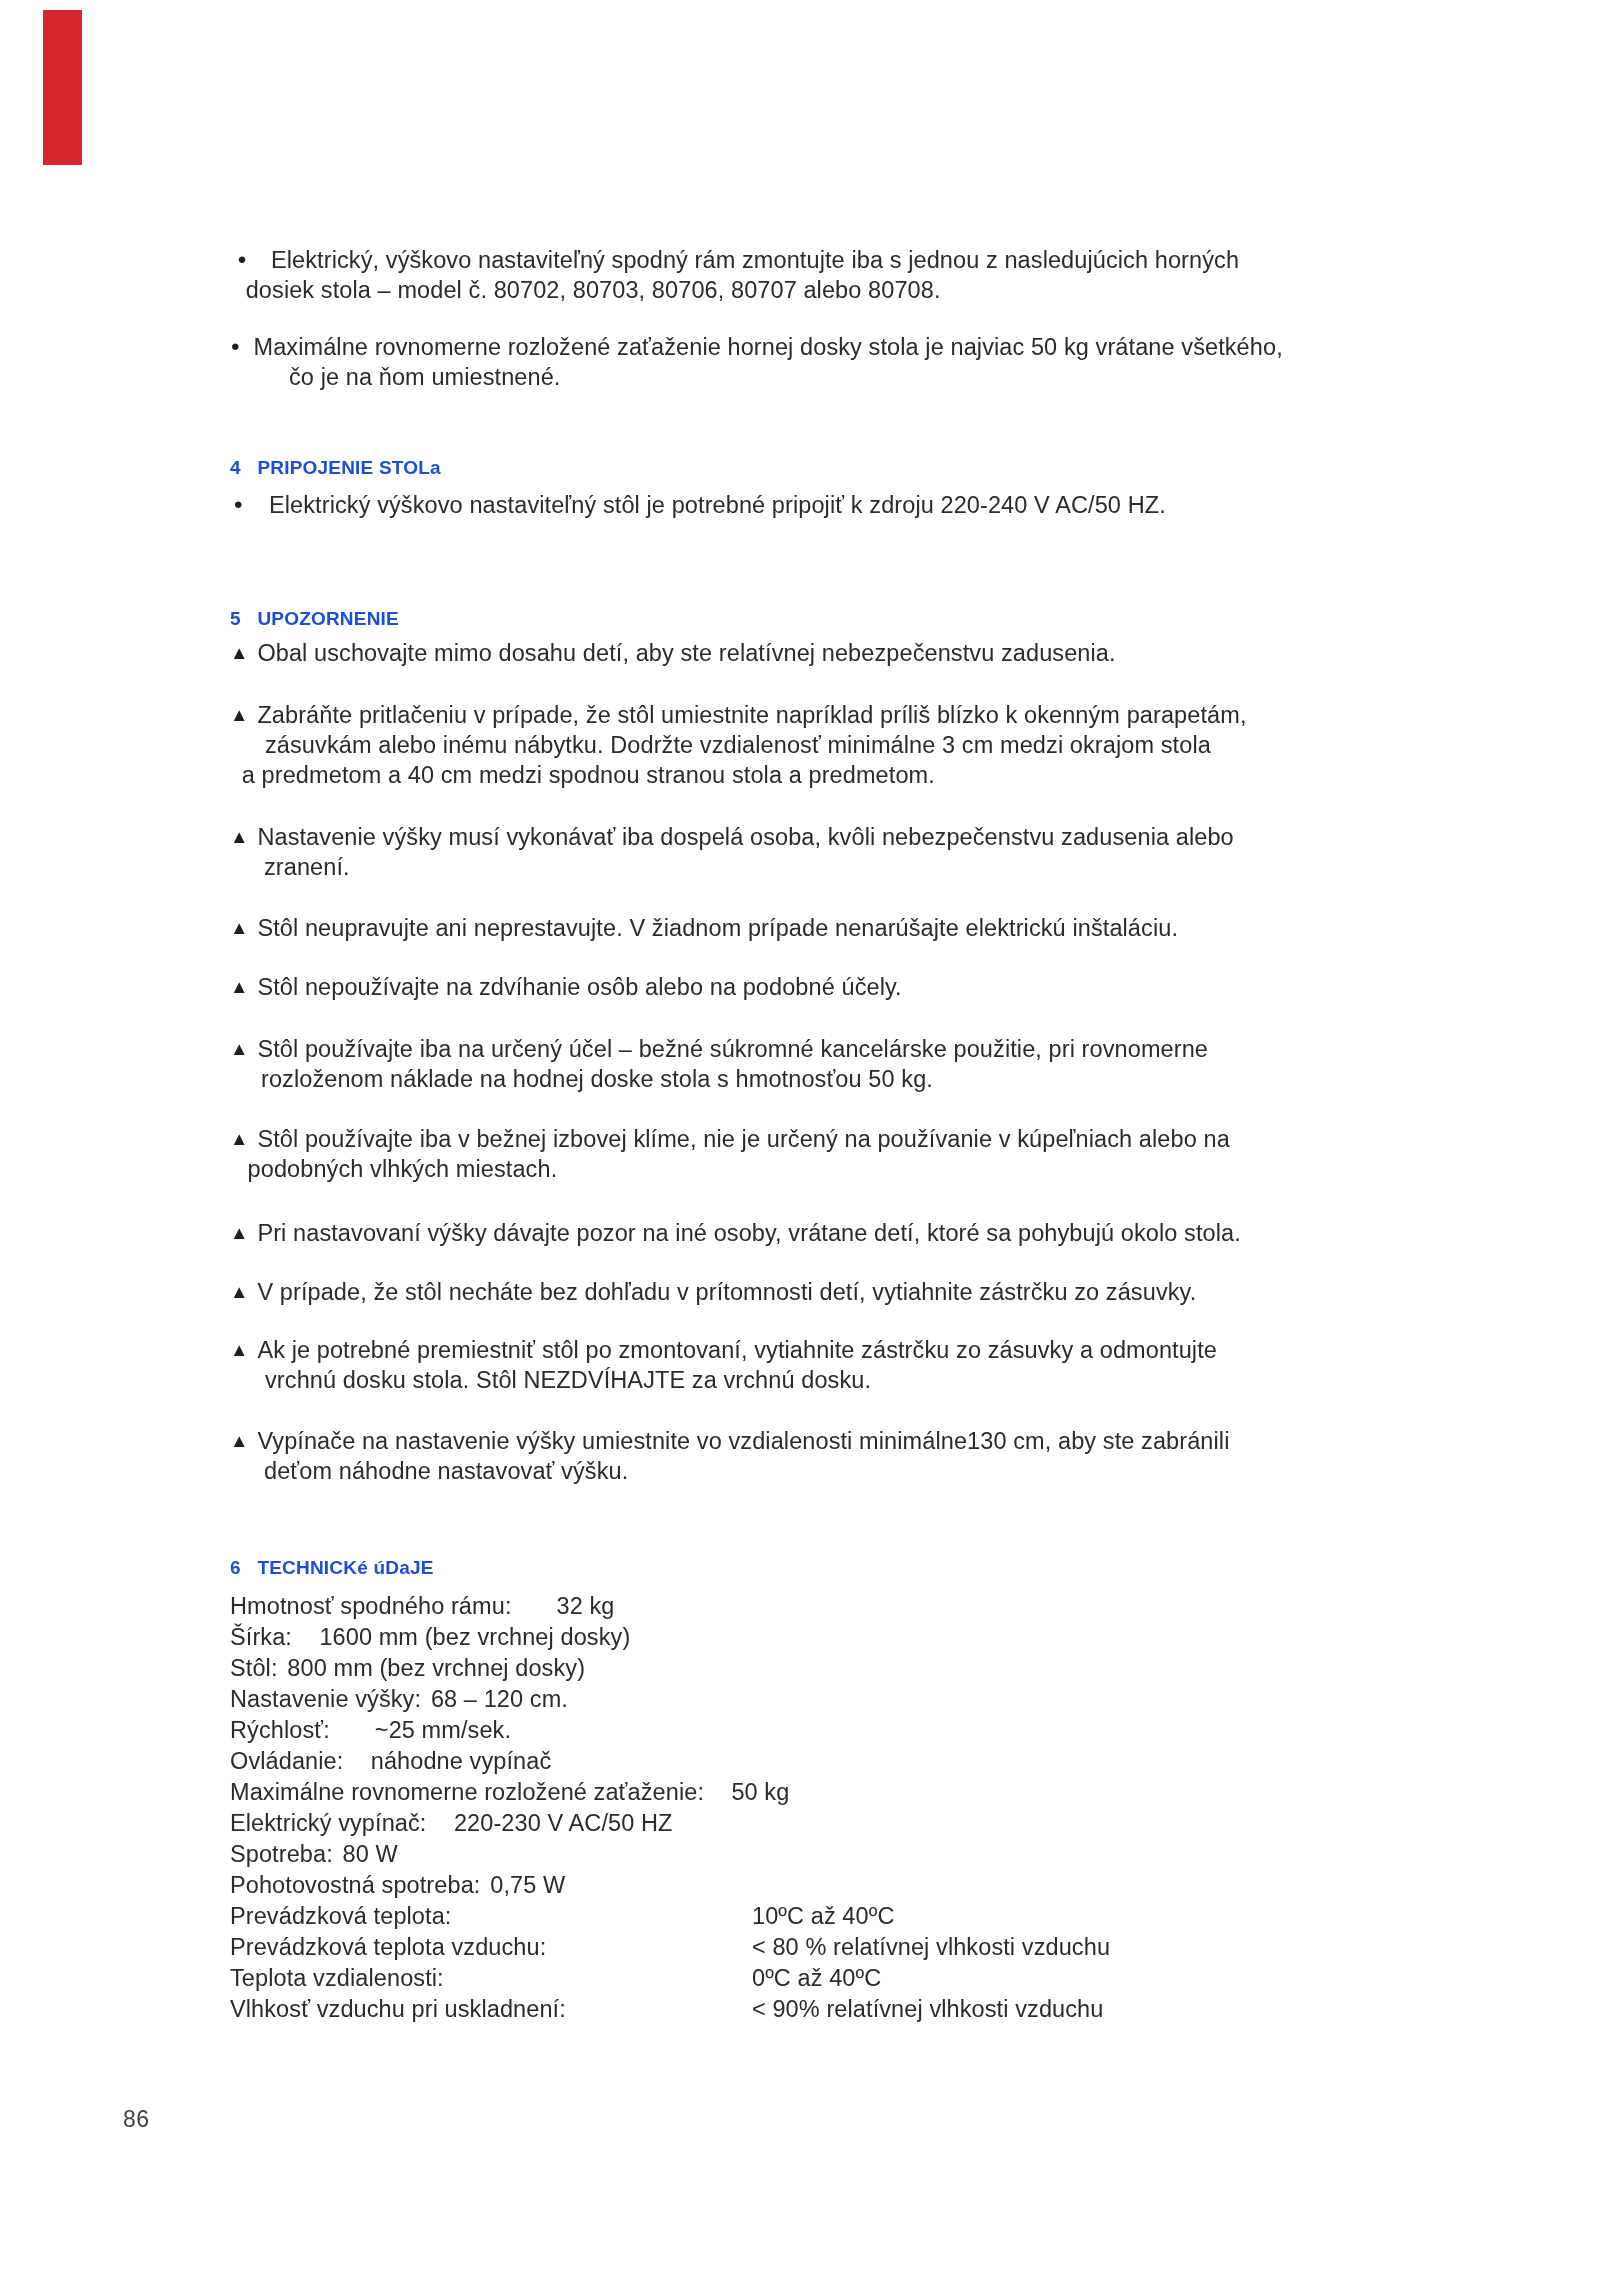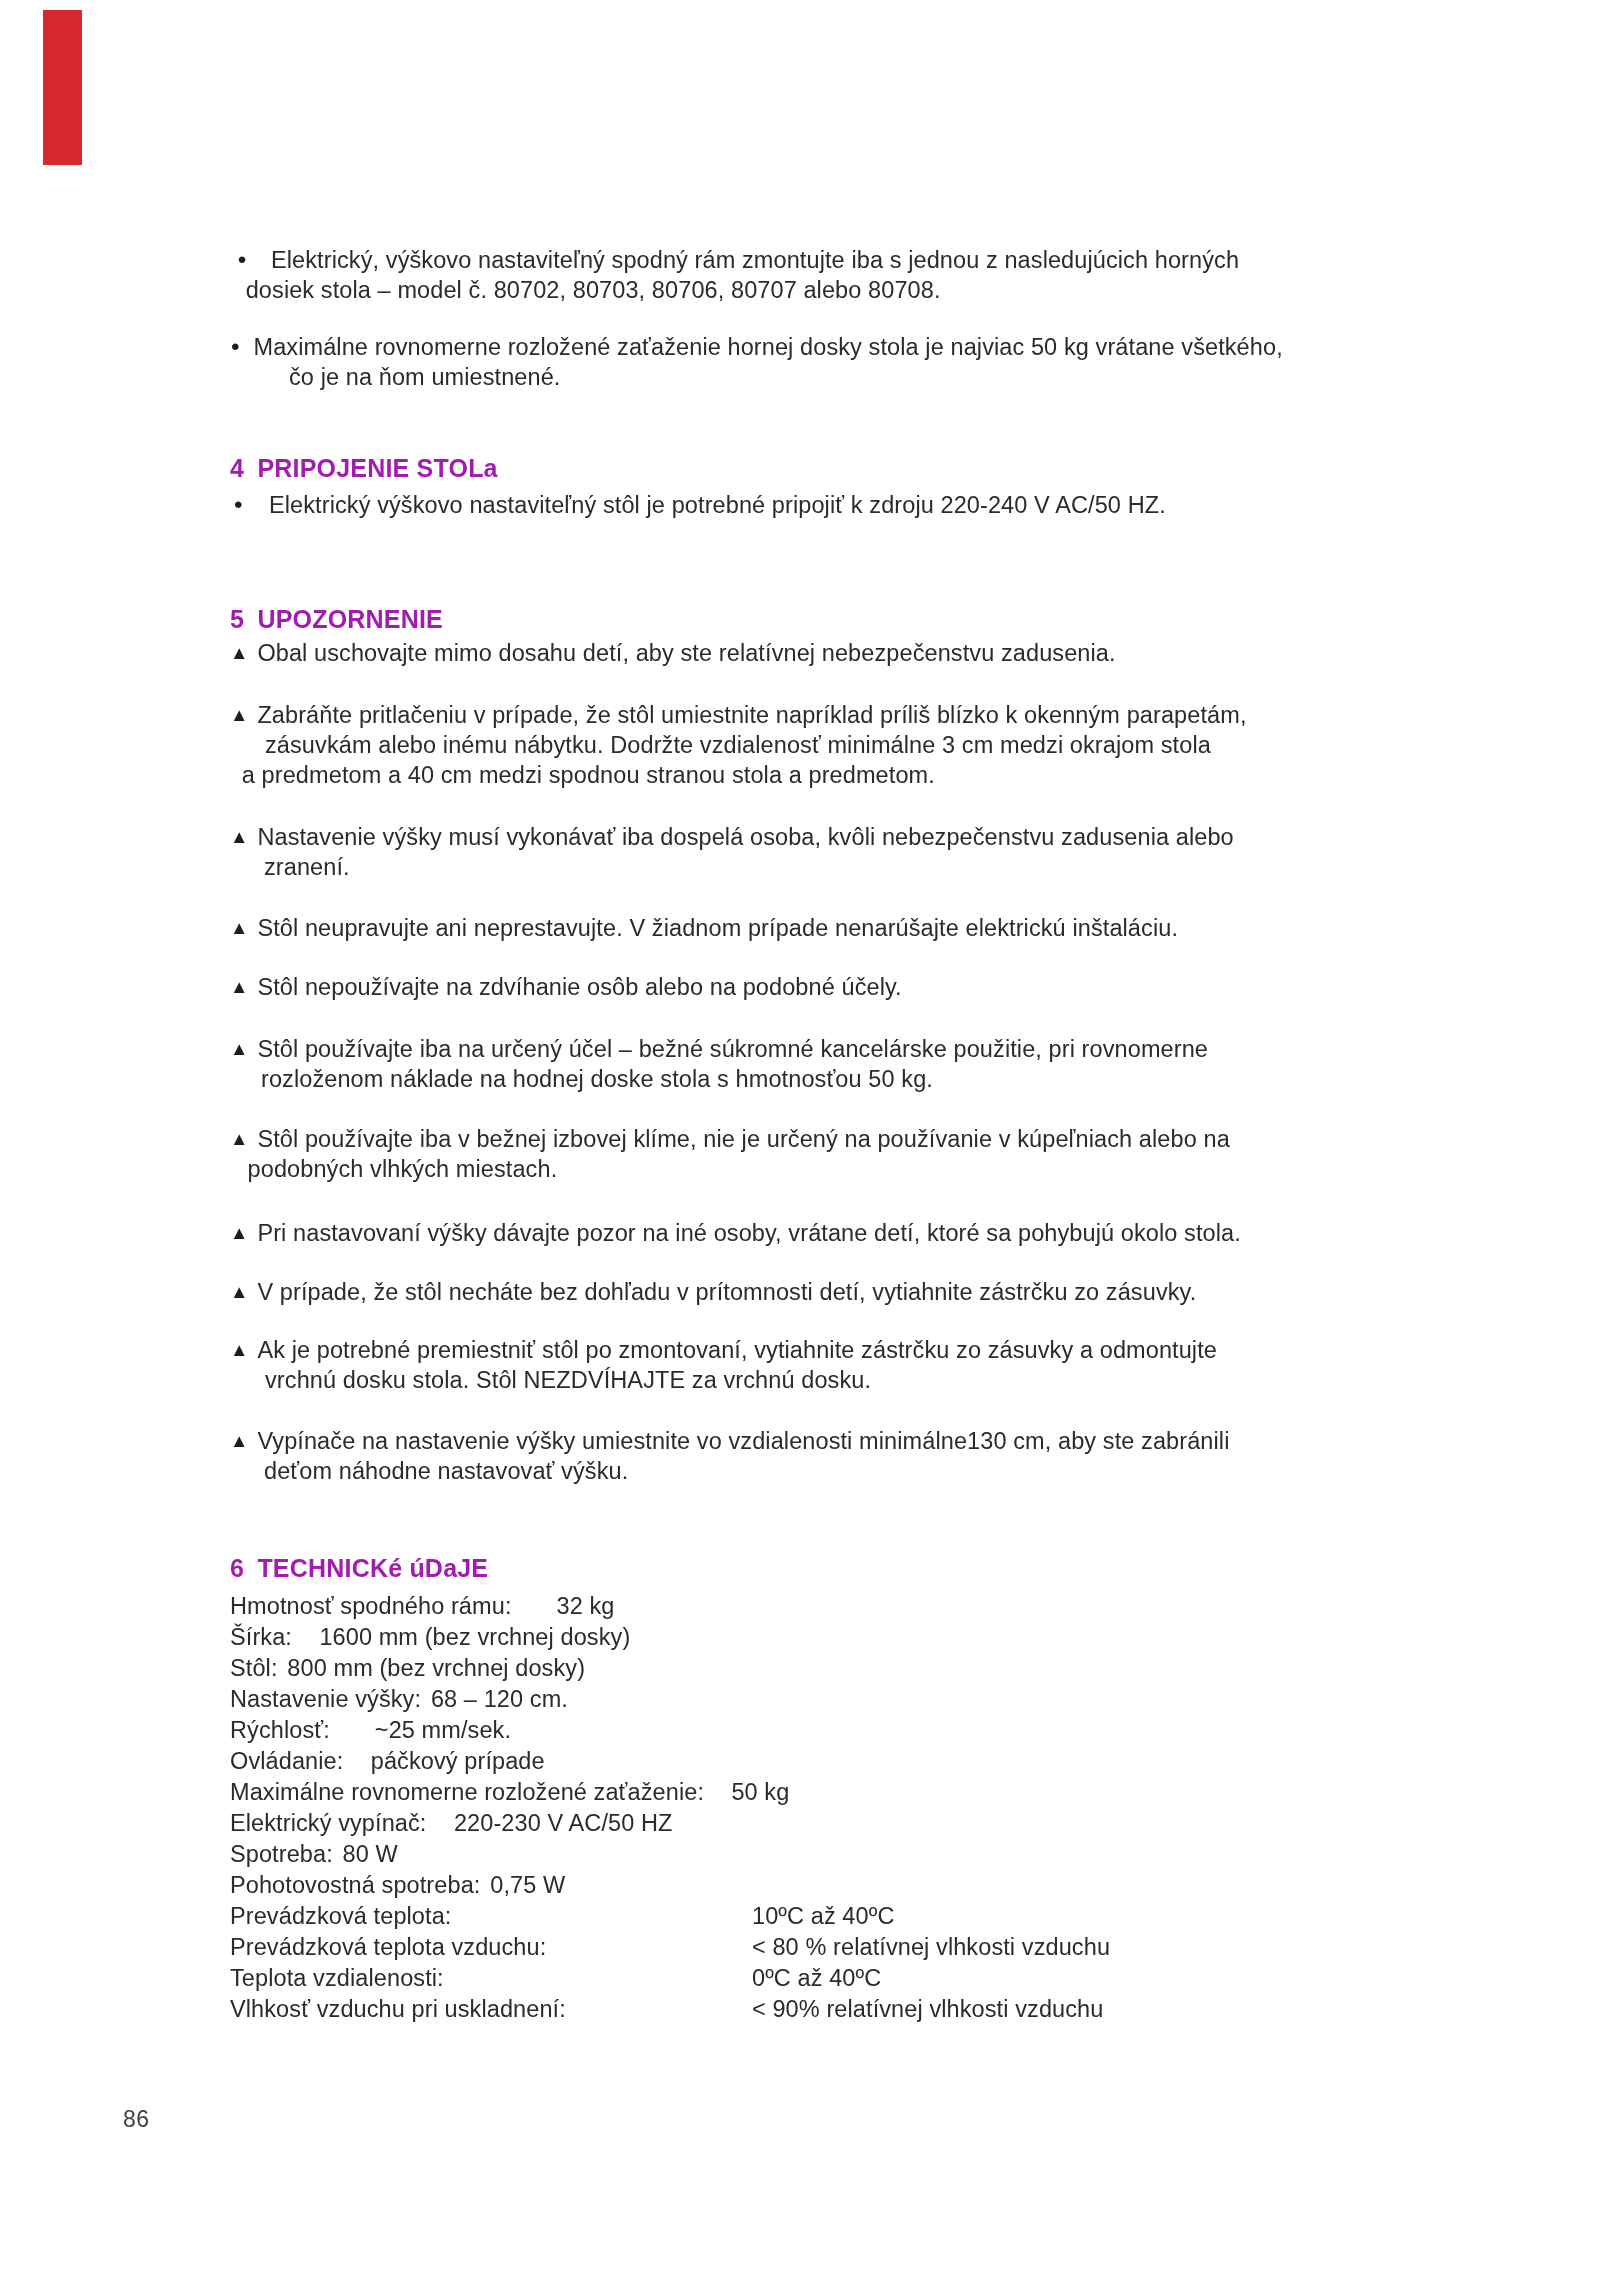--- a/index.html
+++ b/index.html
@@ -19,21 +19,21 @@
   }
   .content{
     position:absolute;left:230px;top:245px;width:1166px;
   }
   .block{position:relative;}
   .para{position:relative;}
   .line{line-height:30px;height:30px;white-space:pre;}
   .marker{position:absolute;top:0;line-height:30px;color:#1e1e1e;}
   .marker.tri{font-size:18.6px;}
   .marker.dot{font-size:24.5px;}
-  .heading{font-weight:bold;font-size:25px;line-height:30px;height:30px;color:#a21caf;letter-spacing:0.2px;white-space:pre;}
+  .heading{font-weight:bold;font-size:19px;line-height:30px;height:30px;color:#1d4ed8;letter-spacing:0.2px;white-space:pre;}
   .h-num{display:inline-block;min-width:27.4px;}
   .spec-row{position:relative;line-height:31px;height:31px;white-space:pre;}
   .spec-value.lg{margin-left:45px;}
   .spec-value.md{margin-left:27.4px;}
   .spec-value.sm{margin-left:9.8px;}
   .spec-value.col{position:absolute;left:522px;top:0;}
   .page-number{
     position:absolute;left:123px;top:2105px;
     font-size:23px;line-height:29px;color:#3f3f3f;letter-spacing:0.5px;
   }
@@ -139,21 +139,21 @@
           <div class="line" style="padding-left: 34px;">deťom náhodne nastavovať výšku.</div>
         </div>
       </div>
       <div class="block heading" style="margin-top: 67px;"><span class="h-num">6</span><span class="h-title">TECHNICKé úDaJE</span></div>
       <div class="block specs" style="margin-top: 8px;">
         <div class="spec-row"><span class="spec-label">Hmotnosť spodného rámu:</span><span class="spec-value lg">32 kg</span></div>
         <div class="spec-row"><span class="spec-label">Šírka:</span><span class="spec-value md">1600 mm (bez vrchnej dosky)</span></div>
         <div class="spec-row"><span class="spec-label">Stôl:</span><span class="spec-value sm">800 mm (bez vrchnej dosky)</span></div>
         <div class="spec-row"><span class="spec-label">Nastavenie výšky:</span><span class="spec-value sm">68 – 120 cm.</span></div>
         <div class="spec-row"><span class="spec-label">Rýchlosť:</span><span class="spec-value lg">~25 mm/sek.</span></div>
-        <div class="spec-row"><span class="spec-label">Ovládanie:</span><span class="spec-value md">páčkový prípade</span></div>
+        <div class="spec-row"><span class="spec-label">Ovládanie:</span><span class="spec-value md">náhodne vypínač</span></div>
         <div class="spec-row"><span class="spec-label">Maximálne rovnomerne rozložené zaťaženie:</span><span class="spec-value md">50 kg</span></div>
         <div class="spec-row"><span class="spec-label">Elektrický vypínač:</span><span class="spec-value md">220-230 V AC/50 HZ</span></div>
         <div class="spec-row"><span class="spec-label">Spotreba:</span><span class="spec-value sm">80 W</span></div>
         <div class="spec-row"><span class="spec-label">Pohotovostná spotreba:</span><span class="spec-value sm">0,75 W</span></div>
         <div class="spec-row"><span class="spec-label">Prevádzková teplota:</span><span class="spec-value col">10ºC až 40ºC</span></div>
         <div class="spec-row"><span class="spec-label">Prevádzková teplota vzduchu:</span><span class="spec-value col">&lt; 80 % relatívnej vlhkosti vzduchu</span></div>
         <div class="spec-row"><span class="spec-label">Teplota vzdialenosti:</span><span class="spec-value col">0ºC až 40ºC</span></div>
         <div class="spec-row"><span class="spec-label">Vlhkosť vzduchu pri uskladnení:</span><span class="spec-value col">&lt; 90% relatívnej vlhkosti vzduchu</span></div>
       </div>
     </main>

